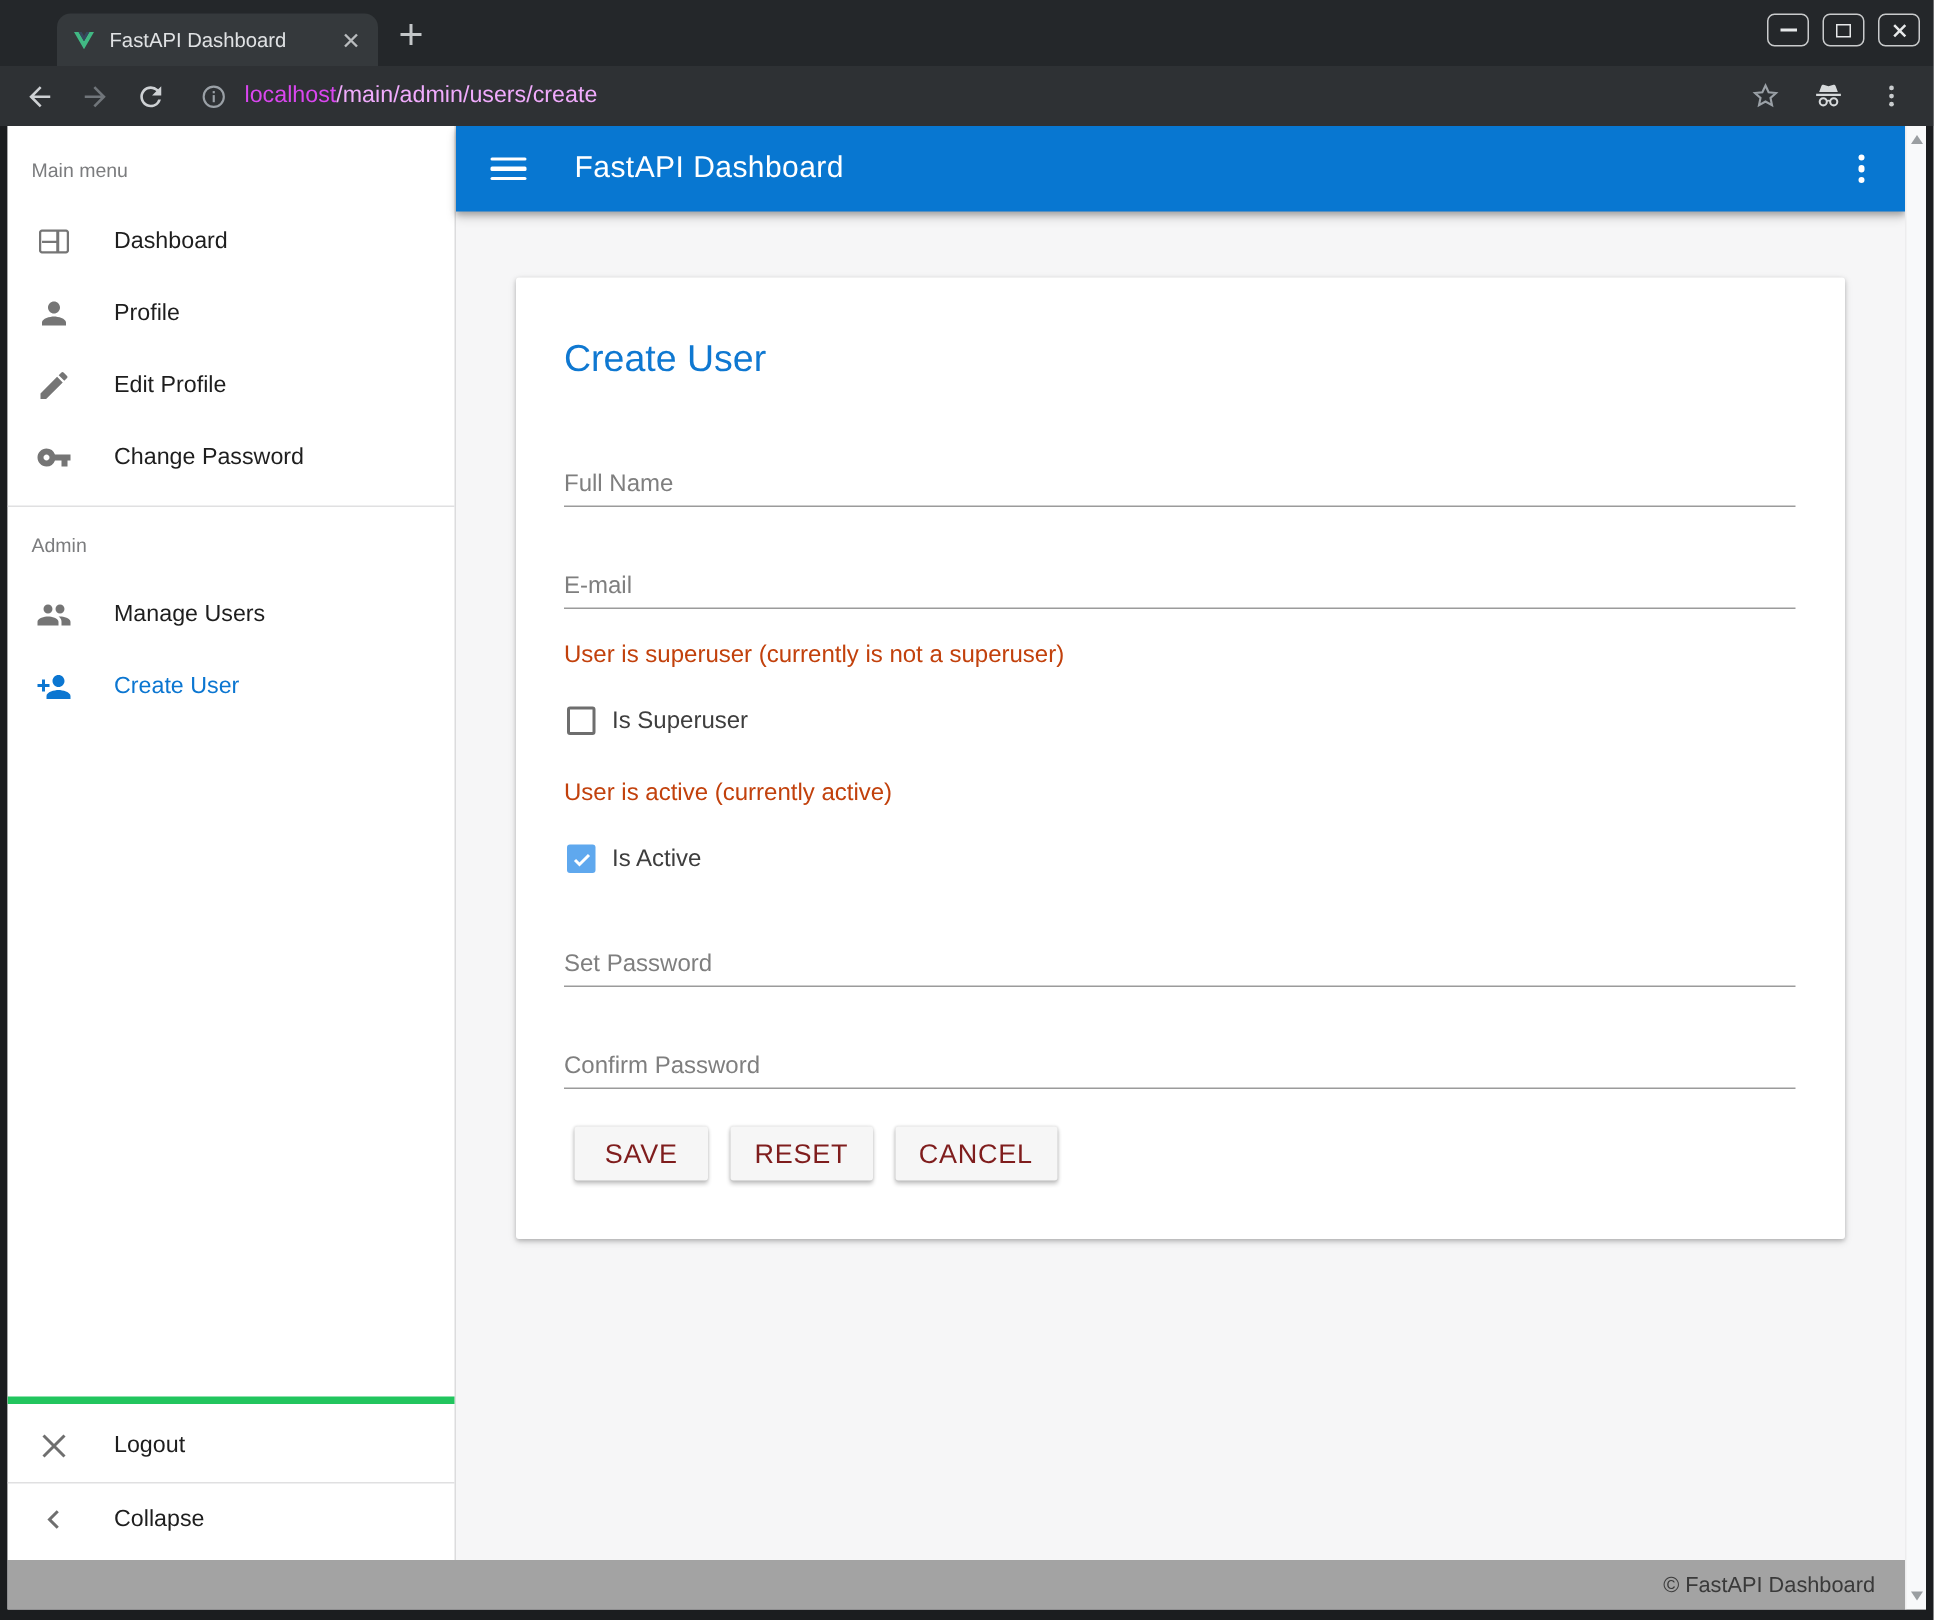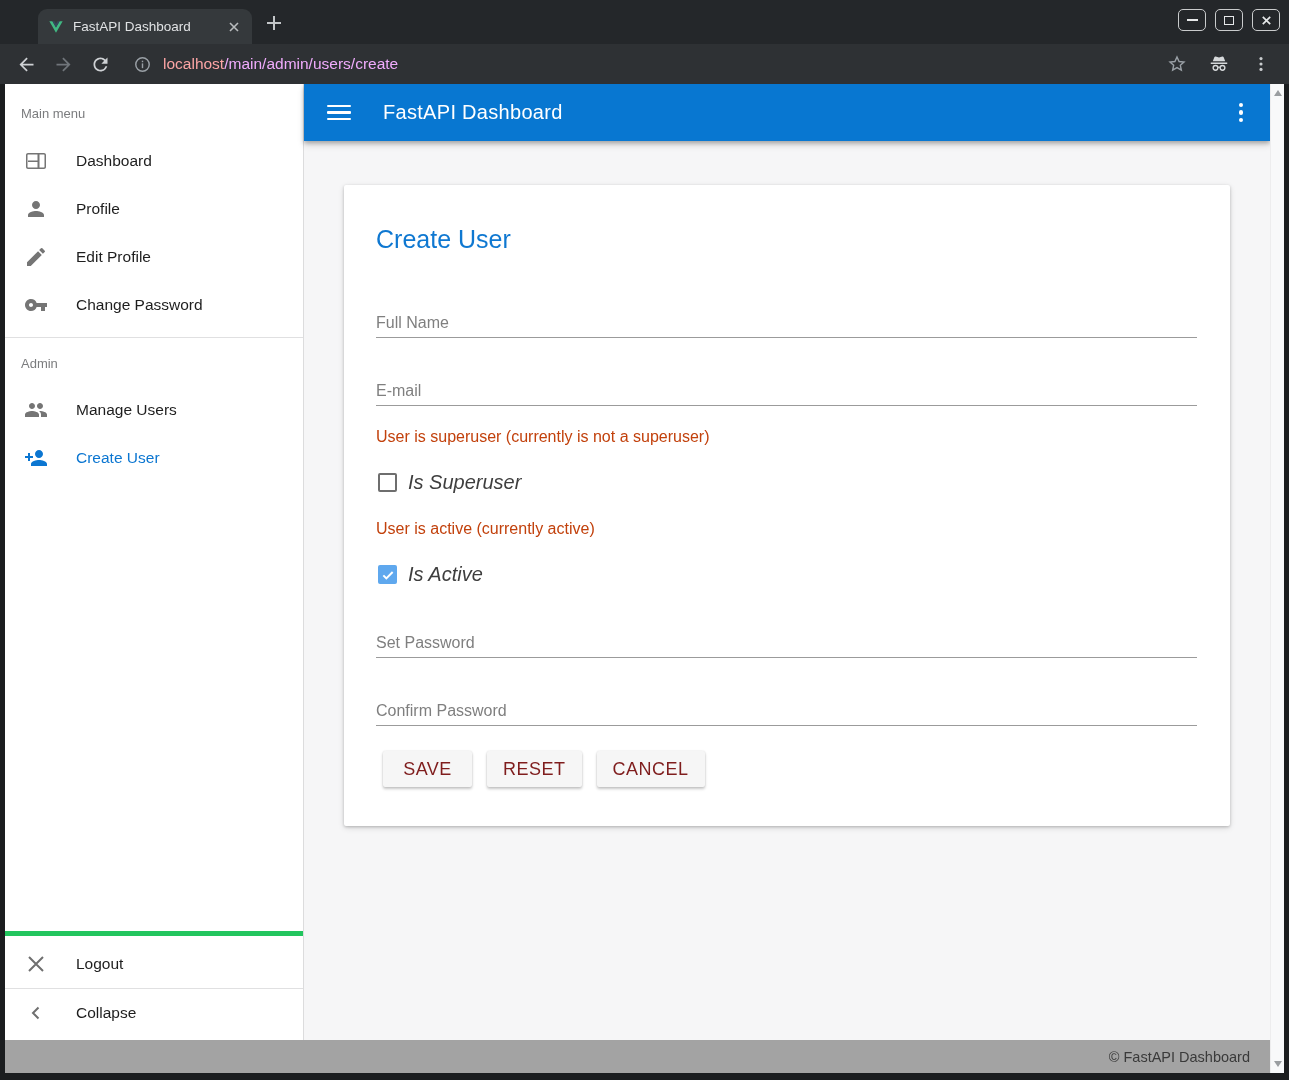--- a/index.html
+++ b/index.html
@@ -28,21 +28,21 @@
   .glyph-min { width:11px; height:0; border-bottom:2px solid #e6e8e9; }
   .glyph-max { width:10px; height:9px; border:1.5px solid #e6e8e9; }
 
   .toolbar {
     position:absolute; left:0; top:44px; width:1289px; height:40px; background:#2e3134;
     display:flex; align-items:center;
   }
   .nav-ic { width:21px; height:21px; margin-left:16px; }
   .omni { display:flex; align-items:center; margin-left:22px; }
   .url { font-size:15.5px; margin-left:11px; }
-  .url-host { color:#fca5a5; }
+  .url-host { color:#d946ef; }
   .url-path { color:#f0abfc; }
   .tb-right { margin-left:auto; display:flex; align-items:center; gap:21px; margin-right:18px; }
 
   
   .page { position:absolute; left:5px; top:84px; width:1279px; height:989px; background:#f6f6f7; overflow:hidden; }
 
   
   .scrollbar { position:absolute; right:0; top:0; width:14px; height:989px; background:#f8f9fa; border-left:1px solid #ededee; z-index:6; }
   .sb-up, .sb-down { position:absolute; left:3px; width:0; height:0; border-left:4px solid transparent; border-right:4px solid transparent; }
   .sb-up { top:6px; border-bottom:6px solid #9a9ea1; }
@@ -86,21 +86,21 @@
   .tfield input {
     width:100%; height:100%; border:none; outline:none; background:transparent;
     font-family:"Liberation Sans", sans-serif; font-size:16px; color:#212121;
   }
   .tfield input::placeholder { color:#7f7f7f; opacity:1; }
   .hint { position:absolute; left:32px; font-size:16px; color:#c2410c; }
   .cb-row { position:absolute; left:34px; display:flex; align-items:center; cursor:pointer; }
   .cb-box { width:19px; height:19px; border-radius:2px; flex:none; }
   .cb-box.unchecked { border:2px solid #6e6e6e; background:#fff; }
   .cb-box.checked { background:#5fa8ee; display:flex; align-items:center; justify-content:center; }
-  .cb-lbl { margin-left:11px; font-size:20px; color:#3e3e3e;font-style:italic; }
+  .cb-lbl { margin-left:11px; font-size:16px; color:#3e3e3e; }
   .btn-row { position:absolute; left:39px; top:566px; display:flex; gap:15px; }
   .btn {
     height:36px; min-width:89px; padding:0 16px; border:none; border-radius:2px; background:#f6f6f6;
     font-family:Liberation Sans, sans-serif; font-size:18px; font-weight:500; letter-spacing:.5px; color:#7f1d1d;
     box-shadow:0 2px 3px rgba(0,0,0,.22), 0 0 2px rgba(0,0,0,.12); cursor:pointer;
   }
 
   
   .footer {
     position:absolute; left:0; top:956px; width:1279px; height:33px; background:#a3a3a3;

